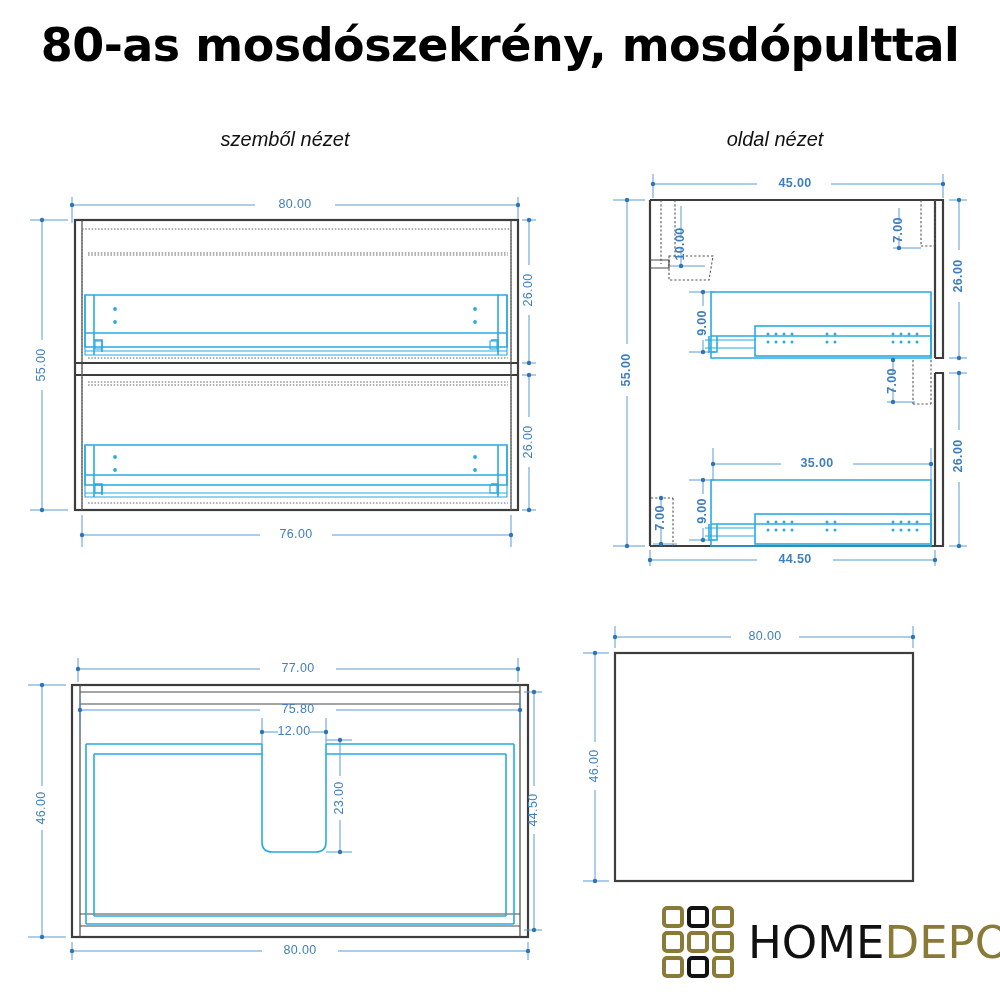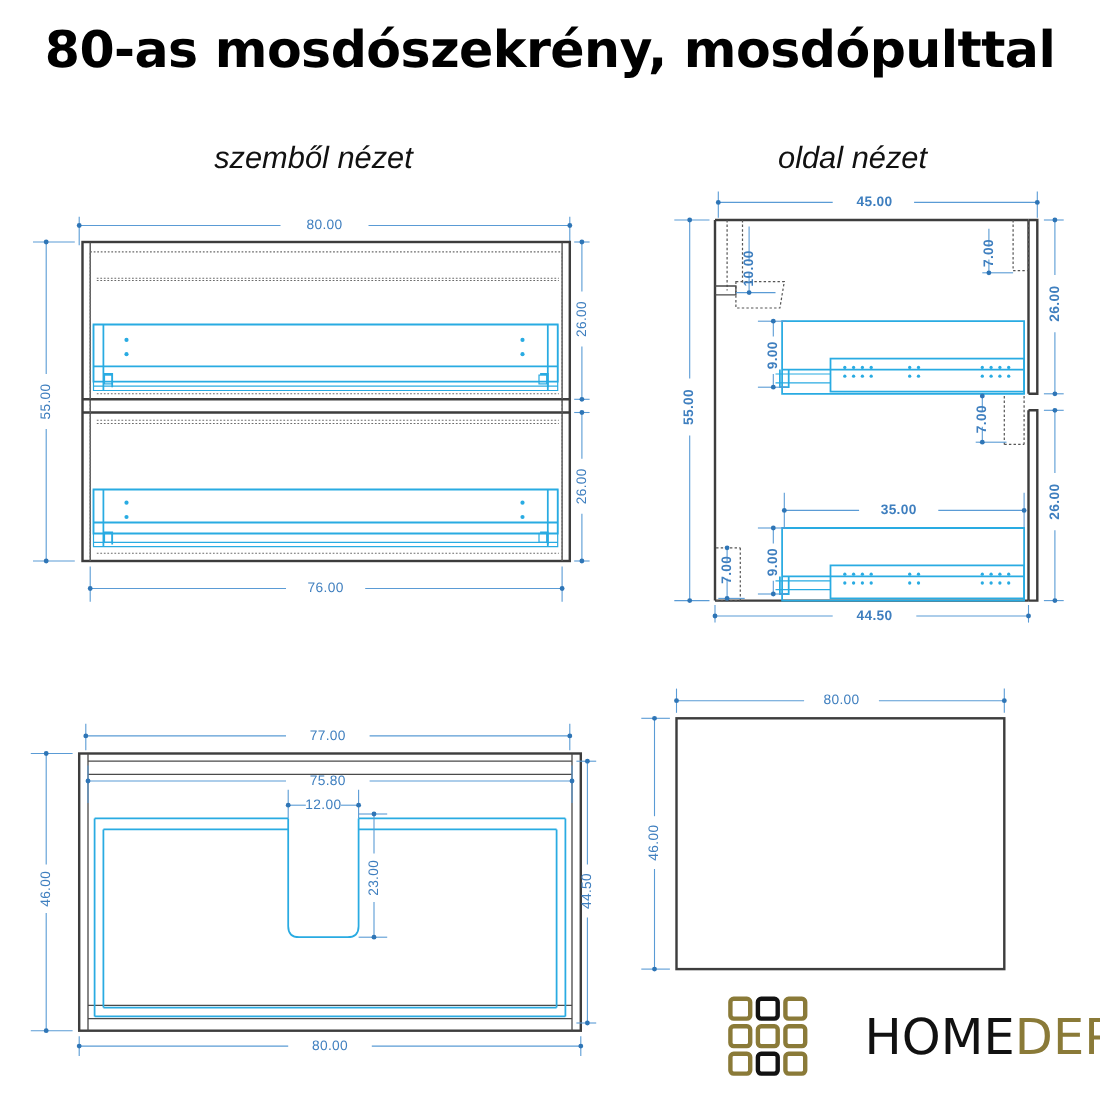--- a/index.html
+++ b/index.html
@@ -13,21 +13,21 @@
   
   #doc-title{
     position:absolute;left:0;top:18px;width:1000px;text-align:center;
     font-size:46px;font-weight:bold;letter-spacing:-0.5px;
     font-family:"DejaVu Sans", sans-serif;
   }
 
   
   .view-label{
     position:absolute;text-align:center;font-style:italic;
-    font-size:28px;font-family:"Liberation Sans", sans-serif;color:#111;
+    font-size:20px;font-family:"Liberation Sans", sans-serif;color:#111;
     white-space:nowrap;
   }
 
   
   .view-svg{position:absolute;}
   svg{display:block;overflow:visible;}
 
   
   .case      {fill:none;stroke:#3d3d3d;stroke-width:2.2;}
   .case-thin {fill:none;stroke:#4a4a4a;stroke-width:1.2;}
@@ -43,21 +43,21 @@
     text-anchor:middle;dominant-baseline:middle;letter-spacing:0.3px;
   }
   .panelface{fill:#ffffff;}
 
   
   #brand-logo{position:absolute;left:662px;top:906px;display:flex;align-items:center;gap:14px;}
   .logo-grid{display:grid;grid-template-columns:repeat(3,22px);grid-template-rows:repeat(3,22px);gap:3px;}
   .logo-cell{border:4px solid #8a7a38;border-radius:5px;background:#fff;box-sizing:border-box;}
   .logo-cell.dark{border-color:#121212;}
   .logo-word{font-family:"DejaVu Sans", sans-serif;font-size:45px;font-weight:400;letter-spacing:0px;line-height:1;}
-  .logo-home{color:#111111;margin-left:38px;}
+  .logo-home{color:#111111;}
   .logo-depo{color:#8a7a38;}
 </style>
 </head>
 <body>
 
 <div class="page">
 
   <div id="doc-title">80-as mosdószekrény, mosdópulttal</div>
 
   <div class="view-label" style="left:175px;top:128px;width:220px;">szemből nézet</div>

